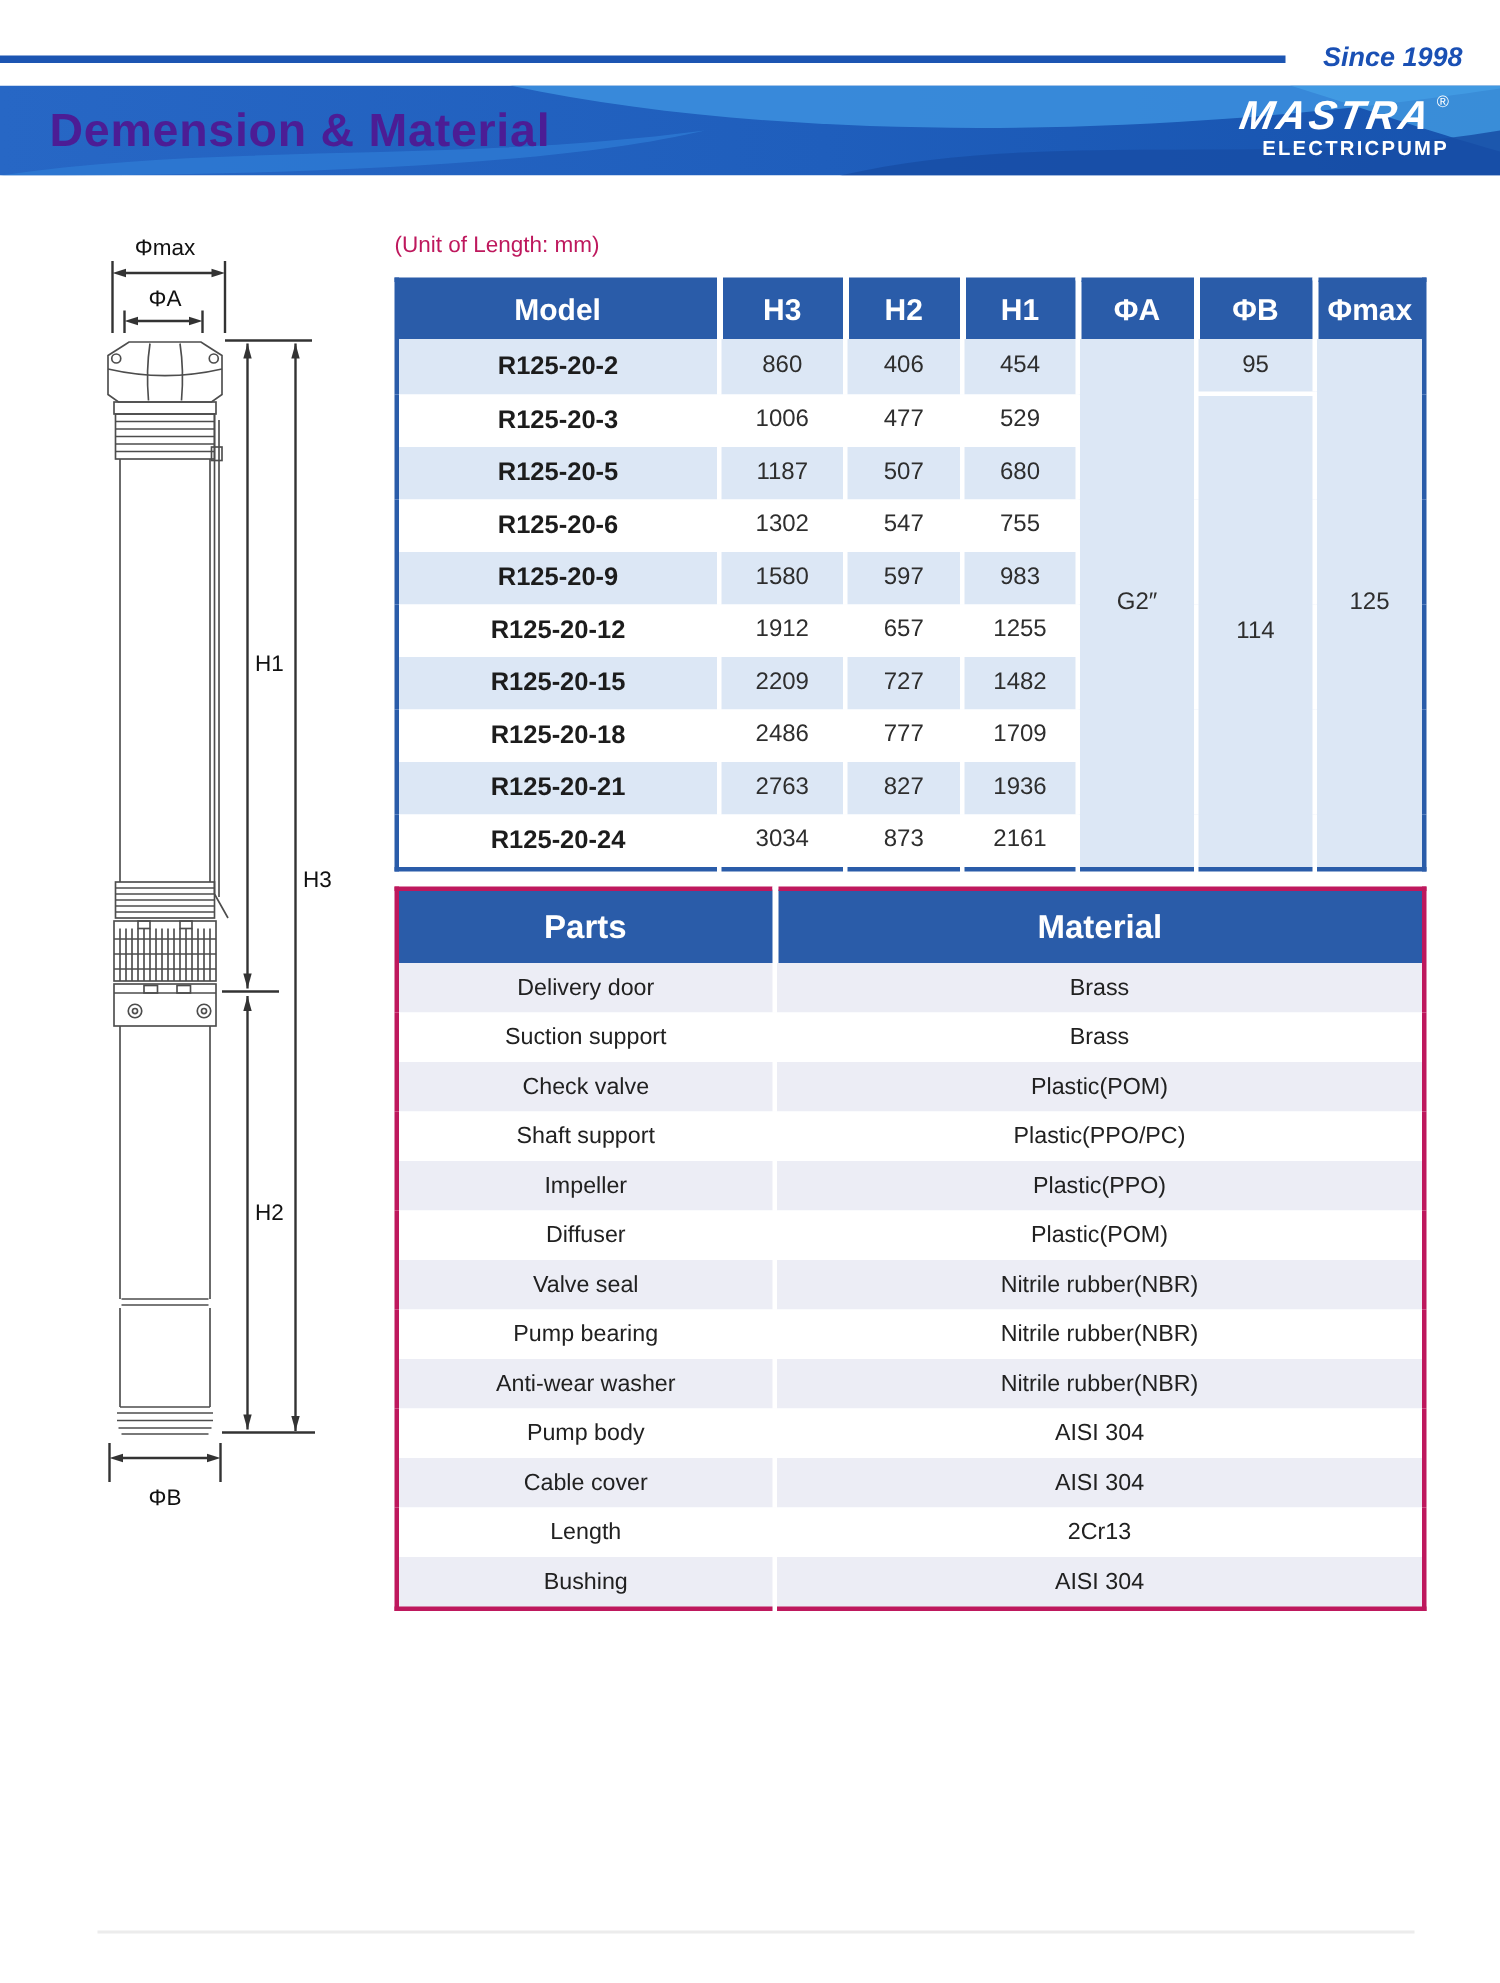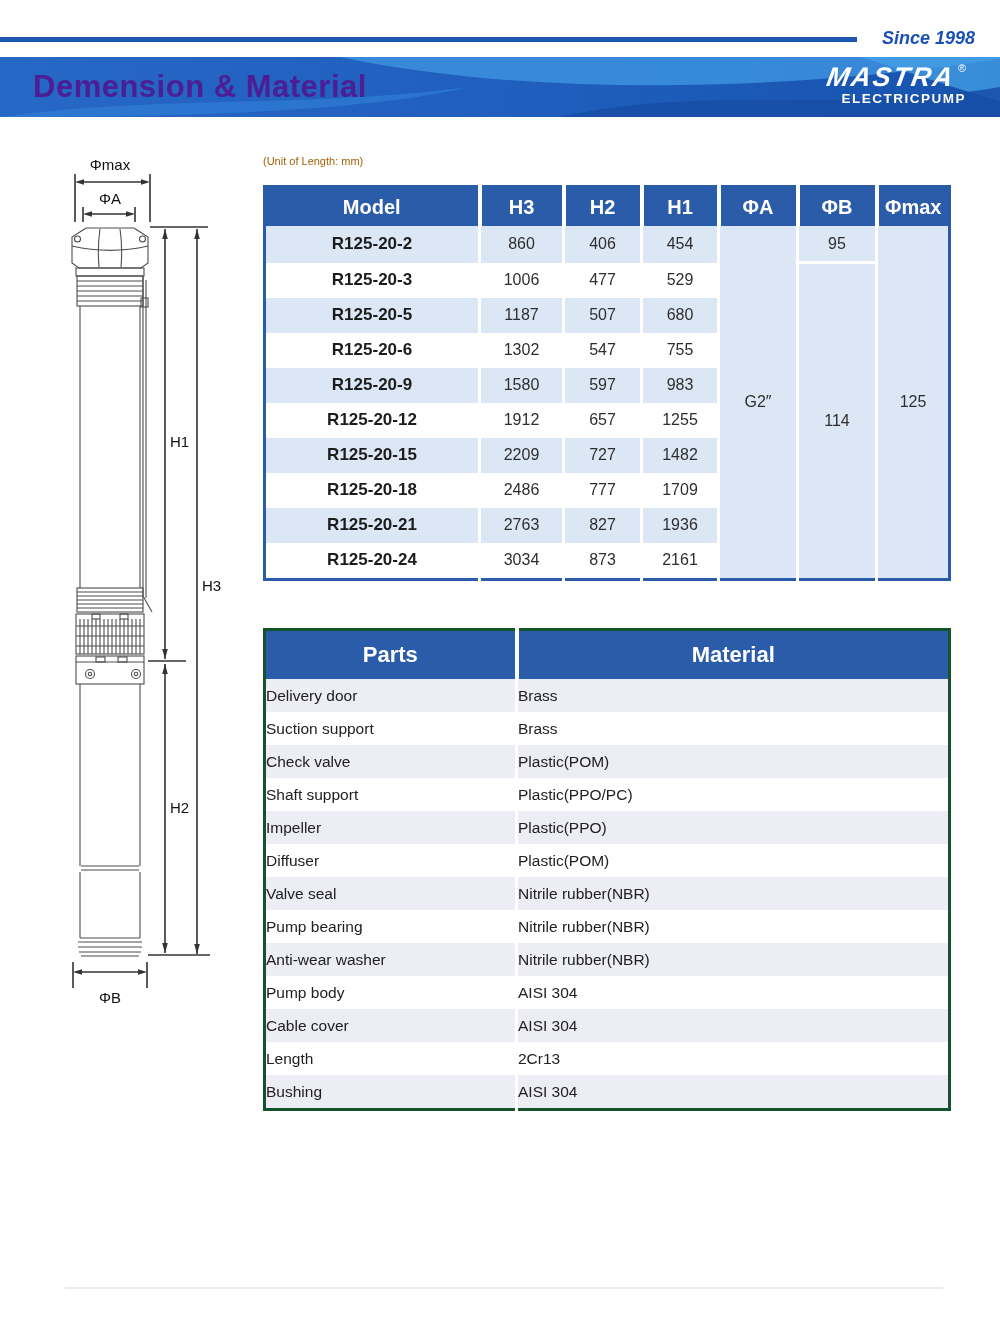--- a/index.html
+++ b/index.html
@@ -16,47 +16,47 @@
   .band svg{position:absolute;left:0;top:0;width:100%;height:100%;}
   .band .title{position:absolute;left:33px;top:0;line-height:60px;margin:0;
         font-size:31px;font-weight:bold;color:#4c1d95;letter-spacing:.5px;}
   .logo{position:absolute;right:34px;top:6px;text-align:right;color:#fff;}
   .logo-row{display:flex;align-items:flex-start;justify-content:flex-end;}
   .logo-brand{font-size:27px;font-weight:bold;font-style:italic;letter-spacing:2px;
         transform:skewX(-10deg);display:inline-block;line-height:28px;}
   .logo-reg{font-size:11px;line-height:11px;margin-left:3px;}
   .logo-sub{font-size:13.5px;font-weight:bold;letter-spacing:1.5px;line-height:16px;}
 
-  .unit-note{left:263px;top:155px;font-size:11px;color:#a16207;}
+  .unit-note{left:263px;top:155px;font-size:15px;color:#be185d;}
 
   
   .diagram{left:40px;top:150px;width:200px;height:860px;}
   .diagram text{font-family:"Liberation Sans",sans-serif;font-size:15px;fill:#111;}
 
   
   .dim-table{left:263px;top:185px;border-collapse:collapse;table-layout:fixed;width:685px;
              border:3px solid #2a5ca9;}
   .dim-table th{background:#2a5ca9;color:#fff;font-size:20px;font-weight:bold;height:38px;
              border-left:4px solid #fff;padding:0;text-align:center;}
   .dim-table th:first-child{border-left:none;}
   .dim-table td{height:35px;text-align:center;font-size:16px;color:#2e2e2e;padding:0;
              border-left:3px solid #fff;background:#fff;}
   .dim-table td:first-child{border-left:none;}
   .dim-table td.model{font-weight:bold;font-size:17px;color:#1c1c1c;}
   .dim-table tbody tr:nth-child(odd) td{background:#dce7f5;}
   .dim-table td.merged{background:#dce7f5;font-size:16px;}
   .dim-table td.b95{border-bottom:3px solid #fff;}
 
   
-  .parts-table{left:263px;top:628px;border-collapse:collapse;table-layout:fixed;width:685px;
-             border:3px solid #14532d;}
+  .parts-table{left:263px;top:591px;border-collapse:collapse;table-layout:fixed;width:685px;
+             border:3px solid #be185d;}
   .parts-table th{background:#2a5ca9;color:#fff;font-size:22px;font-weight:bold;height:48px;
              border-left:4px solid #fff;padding:0;text-align:center;}
   .parts-table th:first-child{border-left:none;}
-  .parts-table td{height:33px;text-align:left;font-size:15.5px;color:#212121;padding:0;
+  .parts-table td{height:33px;text-align:center;font-size:15.5px;color:#212121;padding:0;
              border-left:3px solid #fff;background:#fff;}
   .parts-table td:first-child{border-left:none;}
   .parts-table tbody tr:nth-child(odd) td{background:#ecedf5;}
 
   .bottom-rule{left:65px;top:1287px;width:878px;height:2px;background:#ececec;}
 </style>
 </head>
 <body>
 
 <div class="abs top-rule"></div>

